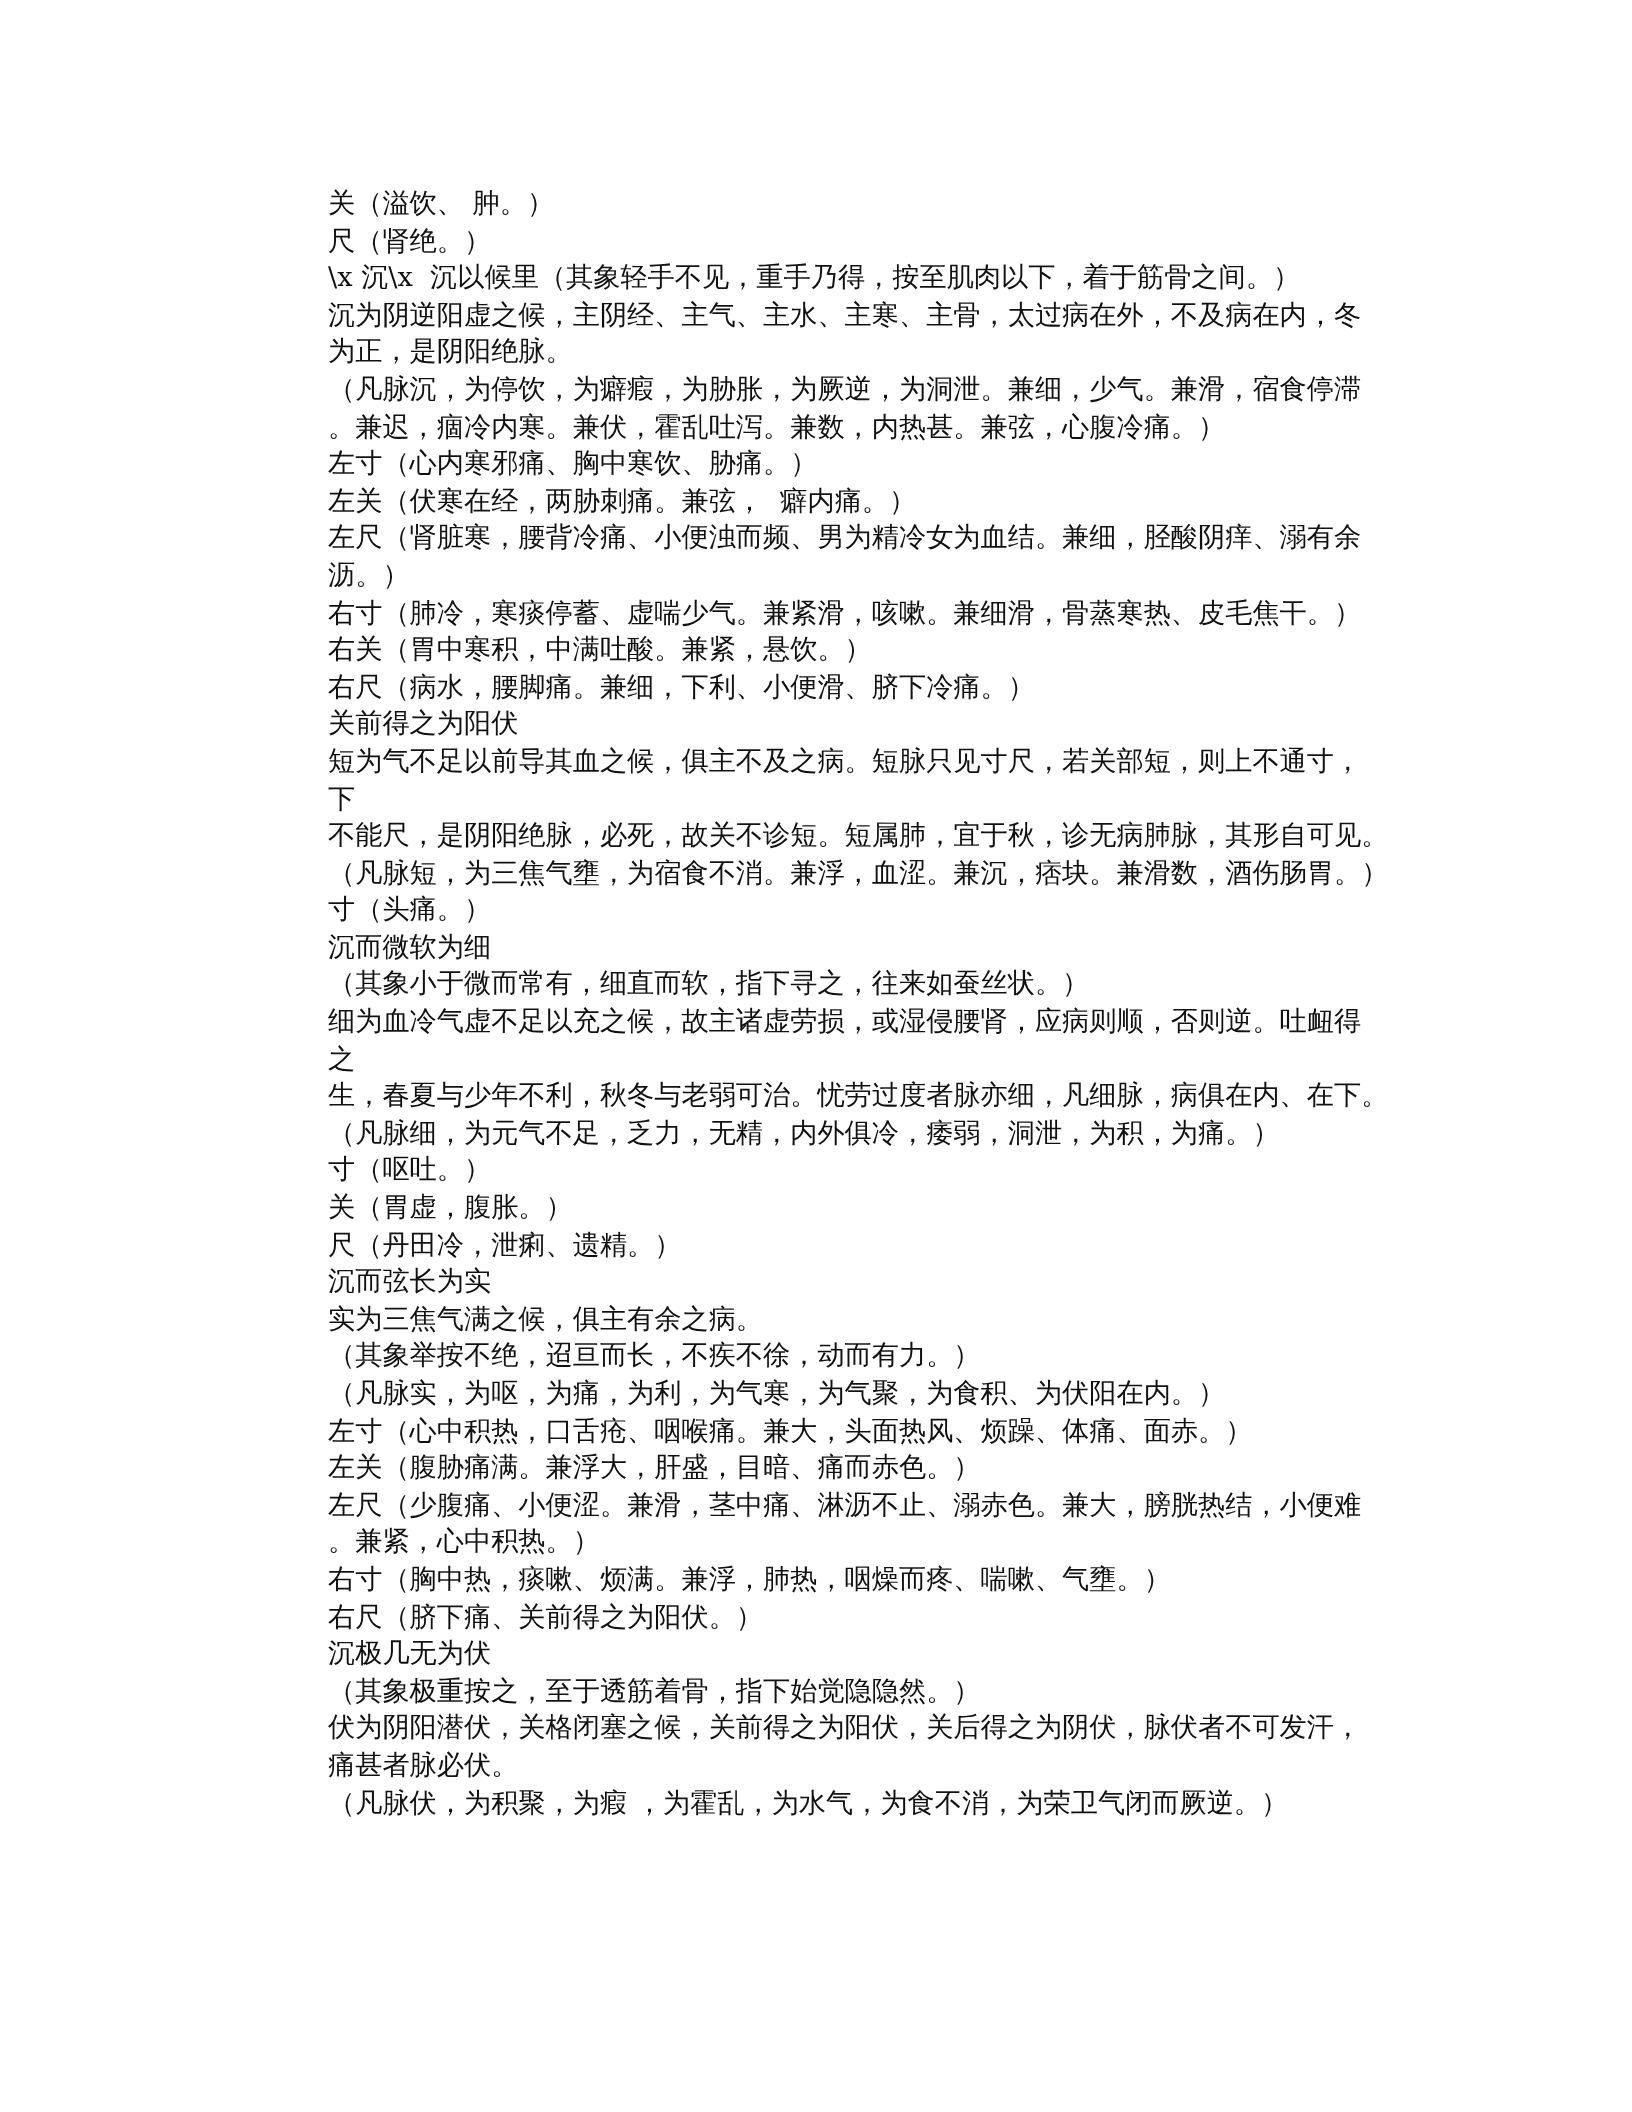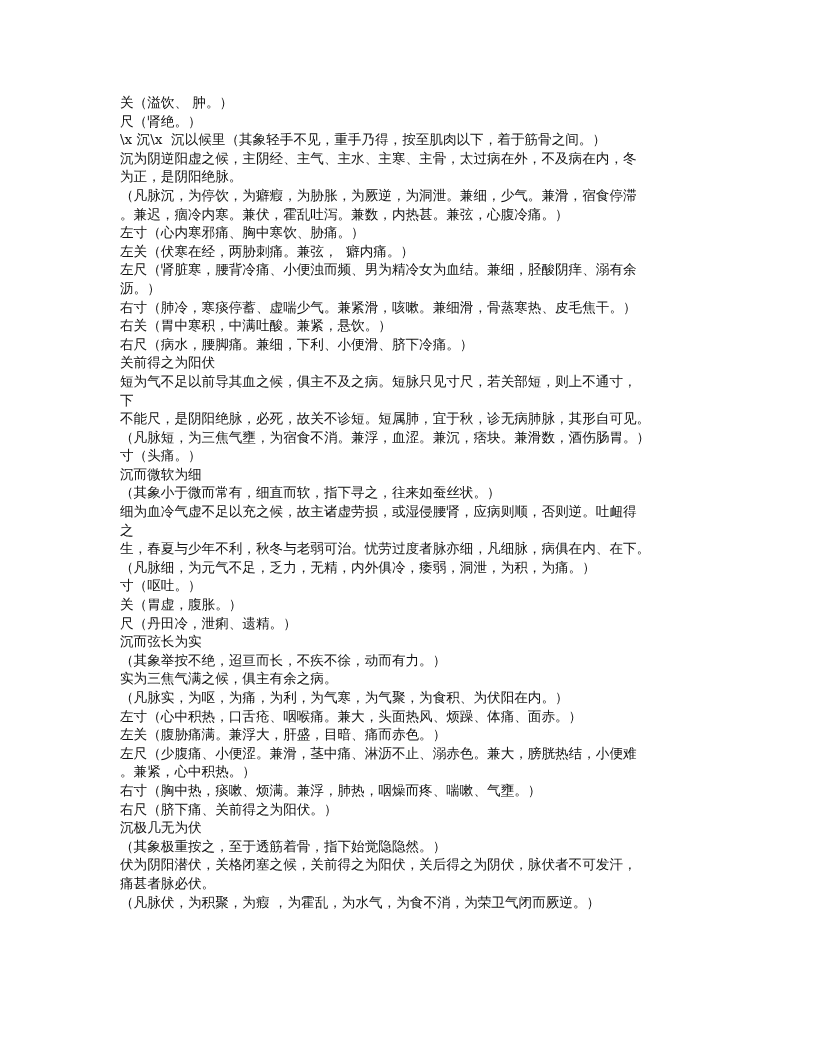--- a/index.html
+++ b/index.html
@@ -7,21 +7,21 @@
   .page {
     position: absolute;
     left: 120px;
     top: 93px;
     width: 560px;
     font-family: "DejaVu Serif", "Liberation Serif", serif;
     font-size: 13.6px;
     line-height: 18.6px;
     color: #111111;
   }
-  .line { white-space: pre; height: 18.6px; }
+  .line { white-space: pre; height: 18.6px; margin-left: 44px; }
 </style>
 </head>
 <body>
 
 <div class="page">
   <div class="line">关（溢饮、 肿。）</div>
   <div class="line">尺（肾绝。）</div>
   <div class="line">\x 沉\x  沉以候里（其象轻手不见，重手乃得，按至肌肉以下，着于筋骨之间。）</div>
   <div class="line">沉为阴逆阳虚之候，主阴经、主气、主水、主寒、主骨，太过病在外，不及病在内，冬</div>
   <div class="line">为正，是阴阳绝脉。</div>
@@ -43,22 +43,22 @@
   <div class="line">沉而微软为细</div>
   <div class="line">（其象小于微而常有，细直而软，指下寻之，往来如蚕丝状。）</div>
   <div class="line">细为血冷气虚不足以充之候，故主诸虚劳损，或湿侵腰肾，应病则顺，否则逆。吐衄得</div>
   <div class="line">之</div>
   <div class="line">生，春夏与少年不利，秋冬与老弱可治。忧劳过度者脉亦细，凡细脉，病俱在内、在下。</div>
   <div class="line">（凡脉细，为元气不足，乏力，无精，内外俱冷，痿弱，洞泄，为积，为痛。）</div>
   <div class="line">寸（呕吐。）</div>
   <div class="line">关（胃虚，腹胀。）</div>
   <div class="line">尺（丹田冷，泄痢、遗精。）</div>
   <div class="line">沉而弦长为实</div>
+  <div class="line">实为三焦气满之候，俱主有余之病。</div>
   <div class="line">（其象举按不绝，迢亘而长，不疾不徐，动而有力。）</div>
-  <div class="line">实为三焦气满之候，俱主有余之病。</div>
   <div class="line">（凡脉实，为呕，为痛，为利，为气寒，为气聚，为食积、为伏阳在内。）</div>
   <div class="line">左寸（心中积热，口舌疮、咽喉痛。兼大，头面热风、烦躁、体痛、面赤。）</div>
   <div class="line">左关（腹胁痛满。兼浮大，肝盛，目暗、痛而赤色。）</div>
   <div class="line">左尺（少腹痛、小便涩。兼滑，茎中痛、淋沥不止、溺赤色。兼大，膀胱热结，小便难</div>
   <div class="line">。兼紧，心中积热。）</div>
   <div class="line">右寸（胸中热，痰嗽、烦满。兼浮，肺热，咽燥而疼、喘嗽、气壅。）</div>
   <div class="line">右尺（脐下痛、关前得之为阳伏。）</div>
   <div class="line">沉极几无为伏</div>
   <div class="line">（其象极重按之，至于透筋着骨，指下始觉隐隐然。）</div>
   <div class="line">伏为阴阳潜伏，关格闭塞之候，关前得之为阳伏，关后得之为阴伏，脉伏者不可发汗，</div>

